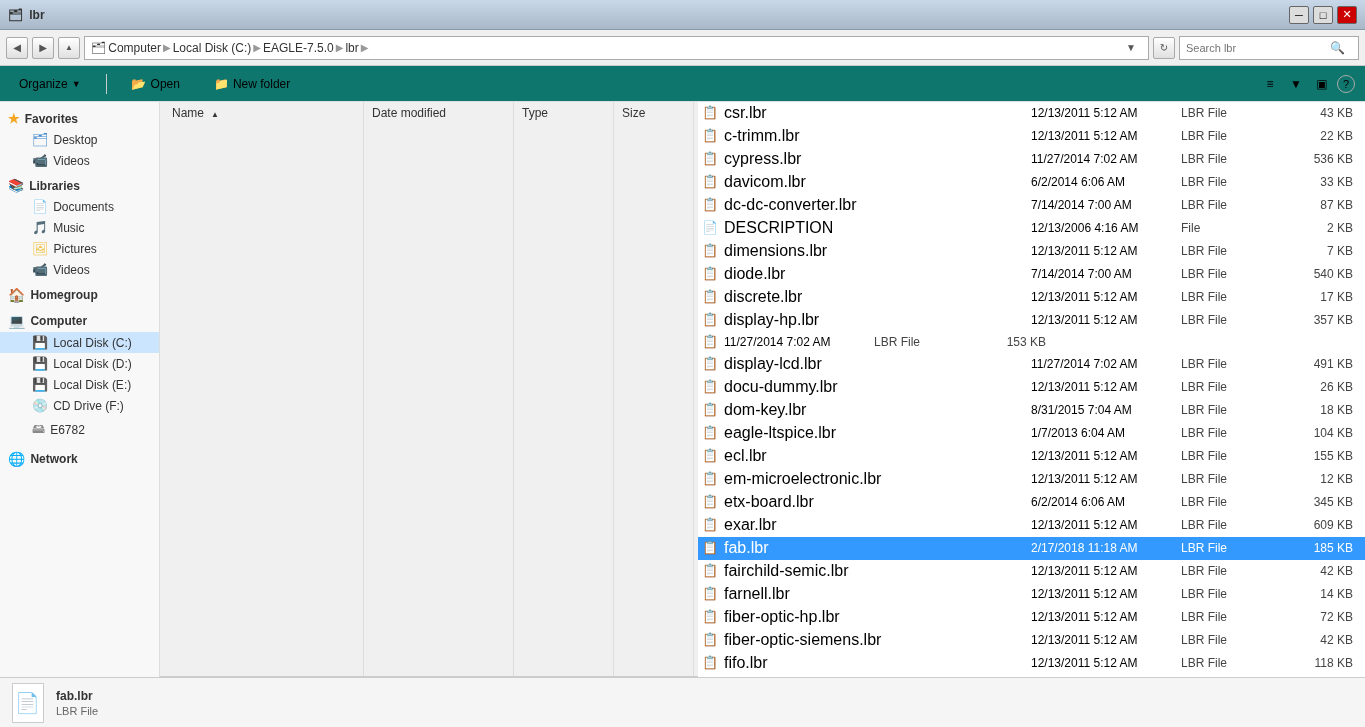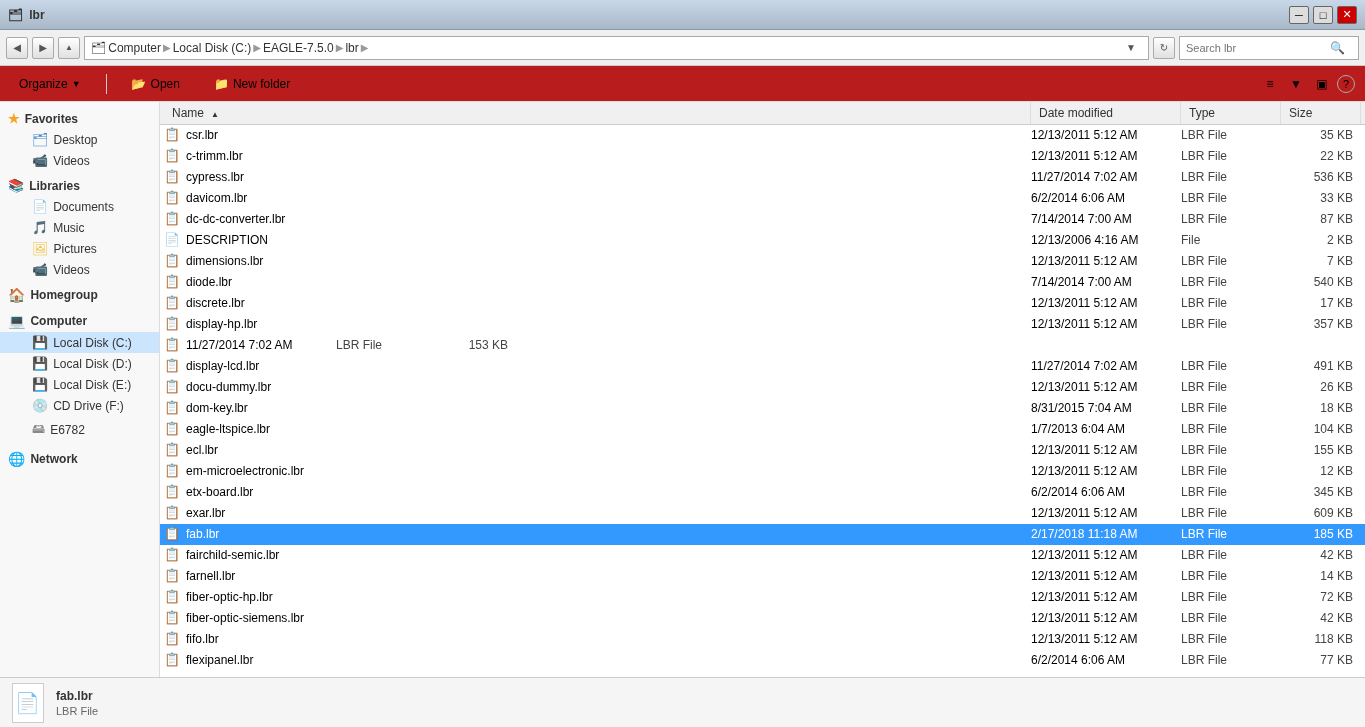--- a/index.html
+++ b/index.html
@@ -55,21 +55,21 @@
       align-items: center;
       padding: 0 6px;
       gap: 4px;
       color: #999;
     }
     .search-box input { border: none; outline: none; width: 140px; font-size: 11px; color: #999; }
 
     
     .toolbar {
       height: 36px;
-      background: #b91c1c;
+      background: #0f766e;
       border-bottom: 1px solid #ddd;
       display: flex;
       align-items: center;
       padding: 0 10px;
       gap: 16px;
       justify-content: flex-end;
     }
     .toolbar-btn {
       display: flex;
       align-items: center;
@@ -120,21 +120,21 @@
     .sidebar-item.selected { background: #cce5ff; }
     .sidebar-item.indent1 { padding-left: 32px; }
     .icon-star { color: #f5a623; font-size: 13px; }
     .icon-folder { color: #f0c040; font-size: 13px; }
     .icon-folder-blue { color: #4488cc; font-size: 13px; }
     .icon-computer { color: #6699cc; font-size: 14px; }
     .icon-drive { color: #888; font-size: 13px; }
     .icon-network { color: #6699cc; font-size: 14px; }
 
     
-    .file-list-container { flex: 1; display: flex; flex-direction: column; overflow: hidden; }
+    .file-list-container { flex: 1; display: flex; flex-direction: row; overflow: hidden; }
     .column-headers {
       display: flex;
       background: #f0f0f0;
       border-bottom: 1px solid #ccc;
       padding: 0 4px;
       user-select: none;
     }
     .col-header {
       padding: 4px 8px;
       cursor: pointer;
@@ -152,21 +152,21 @@
     .file-row {
       display: flex;
       align-items: center;
       padding: 2px 4px;
       cursor: pointer;
       border-bottom: 1px solid transparent;
     }
     .file-row.selected { background: #3399ff; color: white; }
     .file-row.selected .file-type, .file-row.selected .file-size, .file-row.selected .file-date { color: white; }
     .file-icon { width: 16px; height: 16px; margin-right: 6px; flex-shrink: 0; }
-    .file-name { flex: 1; font-size: 12px; min-width: 200px; white-space: nowrap; overflow: hidden; text-overflow: ellipsis; }
+    .file-name { flex: 1; font-size: 16px; min-width: 200px; white-space: nowrap; overflow: hidden; text-overflow: ellipsis; }
     .file-date { width: 150px; font-size: 12px; color: #000000; white-space: nowrap; }
     .file-type { width: 100px; font-size: 12px; color: #444; }
     .file-size { width: 80px; font-size: 12px; color: #444; text-align: right; padding-right: 8px; }
 
     
     .status-bar {
       height: 50px;
       background: #f5f5f5;
       border-top: 1px solid #ccc;
       display: flex;
@@ -348,21 +348,21 @@
       <div class="col-header col-size" style="text-align:left;">
         <span>Size</span>
       </div>
     </div>
     <div class="file-list" id="file-list">
     <div class="file-row">
           <span class="file-icon" style="font-size: 13px;">📋</span>
           <span class="file-name">csr.lbr</span>
           <span class="file-date">12/13/2011 5:12 AM</span>
           <span class="file-type">LBR File</span>
-          <span class="file-size">35 KB</span>
+          <span class="file-size">43 KB</span>
         </div>
         <div class="file-row">
           <span class="file-icon" style="font-size: 13px;">📋</span>
           <span class="file-name">c-trimm.lbr</span>
           <span class="file-date">12/13/2011 5:12 AM</span>
           <span class="file-type">LBR File</span>
           <span class="file-size">22 KB</span>
         </div>
         <div class="file-row">
           <span class="file-icon" style="font-size: 13px;">📋</span>

